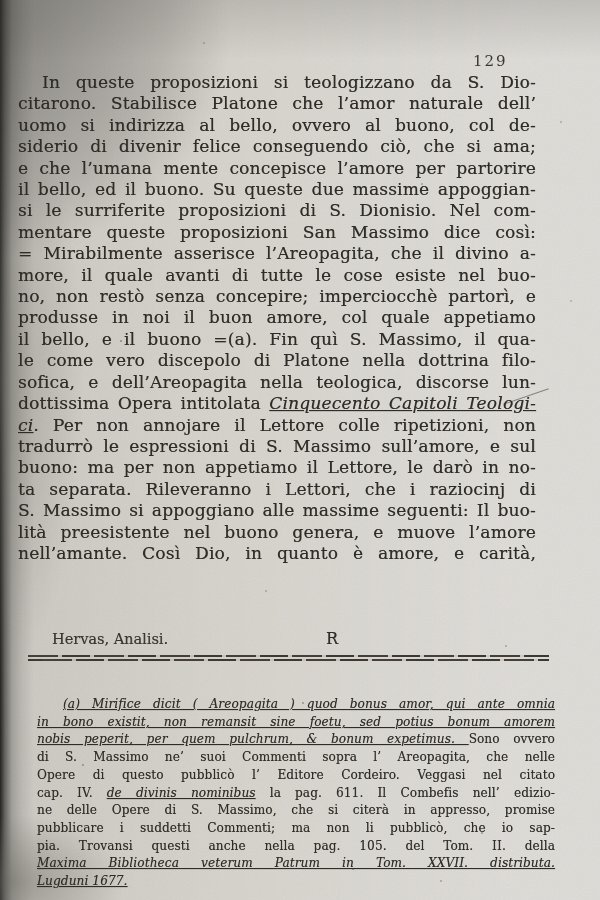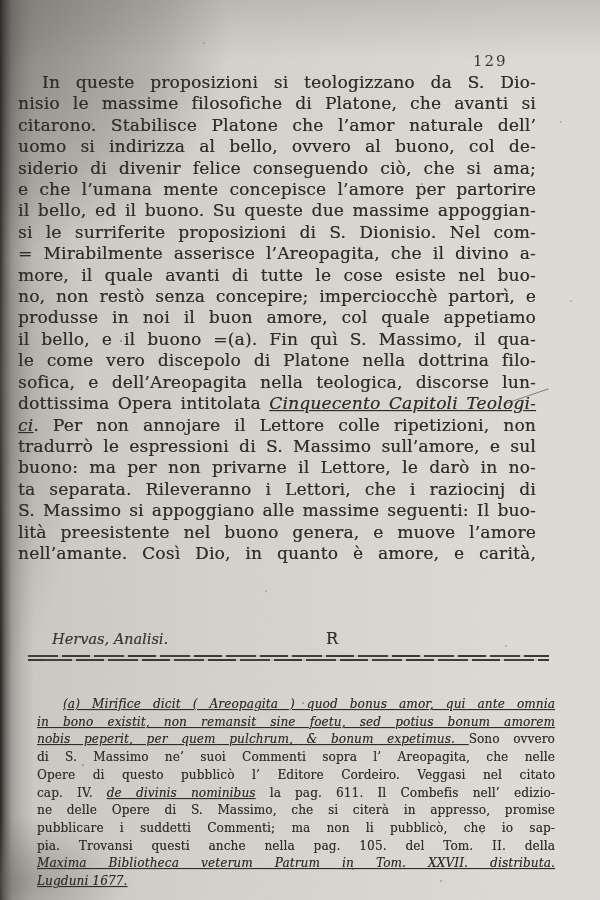--- a/index.html
+++ b/index.html
@@ -48,21 +48,21 @@
     position:absolute;left:18px;top:72px;width:518px;
     font-size:17px;line-height:21.4px;letter-spacing:.2px;
     text-shadow:.3px .3px .6px rgba(46,44,40,.55);
   }
   .tline{text-align:justify;text-align-last:justify;white-space:normal;}
   .bodytext .tline:first-child{text-indent:24px;}
   .it{font-style:italic;text-decoration:underline;}
   .catchline{
     position:absolute;left:30px;top:631px;width:518px;height:20px;font-size:14.5px;
   }
-  .sig{position:absolute;left:22px;top:0;font-style:italic;color:#3a372f;
+  .sig{position:absolute;left:22px;top:0;color:#3a372f;
     text-shadow:.3px .3px .5px rgba(46,44,40,.5);}
   .catchword{position:absolute;left:296px;top:-2px;font-size:16px;
     text-shadow:.3px .3px .5px rgba(46,44,40,.55);}
   .rule{position:absolute;left:28px;top:655px;width:521px;height:8px;}
   .rule .bar{
     height:2px;margin-bottom:2px;
     background:repeating-linear-gradient(90deg,
       #443f39 0px, #443f39 30px, rgba(68,63,57,.12) 30px, rgba(68,63,57,.12) 34px,
       #3c3832 34px, #3c3832 62px, rgba(68,63,57,.10) 62px, rgba(68,63,57,.10) 66px);
   }
@@ -90,38 +90,38 @@
   </svg>
 
   <div class="shadows"></div>
   <div class="speckles"></div>
   <div class="scratch"></div>
 
   <div class="pagenum">129</div>
 
   <div class="bodytext">
       <div class="tline"><span>In queste proposizioni si teologizzano da S. Dio-</span></div>
-      <div class="tline"><span>nisio le massime filosofiche di Platone, che avanti si</span></div>
       <div class="tline"><span>citarono. Stabilisce Platone che l’amor naturale dell’</span></div>
       <div class="tline"><span>uomo si indirizza al bello, ovvero al buono, col de-</span></div>
       <div class="tline"><span>siderio di divenir felice conseguendo ciò, che si ama;</span></div>
       <div class="tline"><span>e che l’umana mente concepisce l’amore per partorire</span></div>
       <div class="tline"><span>il bello, ed il buono. Su queste due massime appoggian-</span></div>
       <div class="tline"><span>si le surriferite proposizioni di S. Dionisio. Nel com-</span></div>
+      <div class="tline"><span>mentare queste proposizioni San Massimo dice così:</span></div>
       <div class="tline"><span>= Mirabilmente asserisce l’Areopagita, che il divino a-</span></div>
       <div class="tline"><span>more, il quale avanti di tutte le cose esiste nel buo-</span></div>
       <div class="tline"><span>no, non restò senza concepire; imperciocchè partorì, e</span></div>
       <div class="tline"><span>produsse in noi il buon amore, col quale appetiamo</span></div>
       <div class="tline"><span>il bello, e il buono =(a). Fin quì S. Massimo, il qua-</span></div>
       <div class="tline"><span>le come vero discepolo di Platone nella dottrina filo-</span></div>
       <div class="tline"><span>sofica, e dell’Areopagita nella teologica, discorse lun-</span></div>
       <div class="tline"><span>dottissima Opera intitolata </span><span class="it">Cinquecento Capitoli Teologi-</span></div>
       <div class="tline"><span class="it">ci</span><span>. Per non annojare il Lettore colle ripetizioni, non</span></div>
       <div class="tline"><span>tradurrò le espressioni di S. Massimo sull’amore, e sul</span></div>
-      <div class="tline"><span>buono: ma per non privarne il Lettore, le darò in no-</span></div>
+      <div class="tline"><span>buono: ma per non appetiamo il Lettore, le darò in no-</span></div>
       <div class="tline"><span>ta separata. Rileveranno i Lettori, che i raziocinj di</span></div>
       <div class="tline"><span>S. Massimo si appoggiano alle massime seguenti: Il buo-</span></div>
       <div class="tline"><span>lità preesistente nel buono genera, e muove l’amore</span></div>
       <div class="tline"><span>nell’amante. Così Dio, in quanto è amore, e carità,</span></div>
     </div>
 
   <div class="catchline">
     <span class="sig">Hervas, Analisi.</span>
     <span class="catchword">R</span>
   </div>

